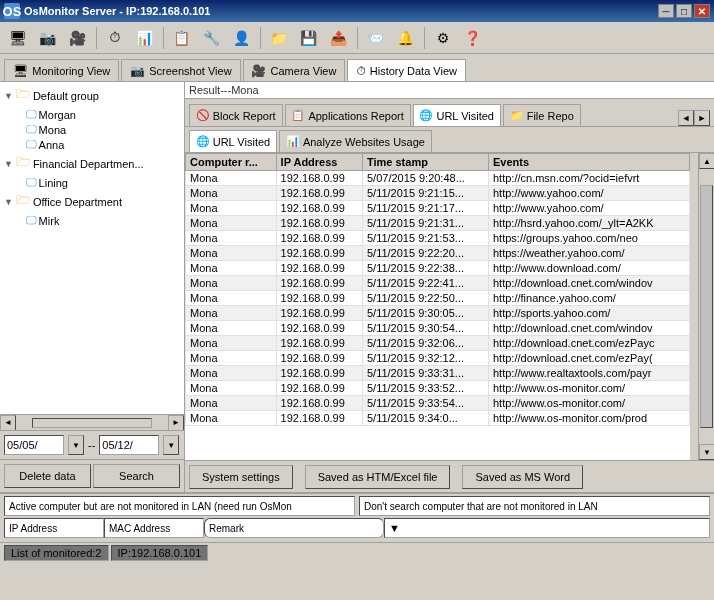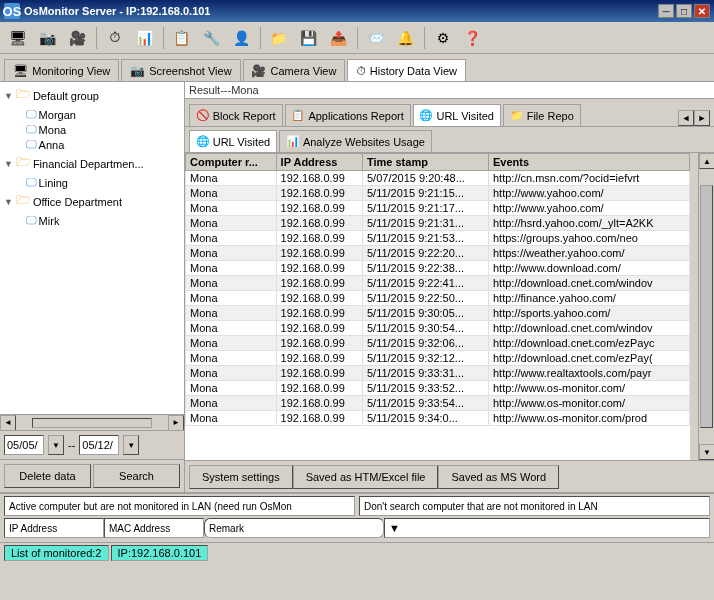--- a/index.html
+++ b/index.html
@@ -89,21 +89,21 @@
     .sidebar-scroll { height: 16px; border-top: 1px solid #a0a0a0; background: #d4d0c8; display: flex; align-items: center; }
     .scroll-track { flex: 1; height: 10px; background: #d4d0c8; border: 1px inset #a0a0a0; margin: 0 16px; }
 
     
     .date-controls {
       display: flex; align-items: center; gap: 4px;
       padding: 4px;
       background: #d4d0c8;
       border-top: 1px solid #a0a0a0;
     }
-    .date-input { width: 40px; height: 20px; border: 1px inset #a0a0a0; background: white; padding: 1px 2px; font-size: 11px; }
+    .date-input { width: 60px; height: 20px; border: 1px inset #a0a0a0; background: white; padding: 1px 2px; font-size: 11px; }
     .date-dropdown { width: 16px; height: 20px; background: #d4d0c8; border: 1px outset #a0a0a0; cursor: pointer; display: flex; align-items: center; justify-content: center; font-size: 8px; }
 
     
     .sidebar-actions { display: flex; gap: 2px; padding: 4px; border-top: 1px solid #a0a0a0; background: #d4d0c8; }
     .action-btn { flex: 1; height: 24px; background: #d4d0c8; border: 1px outset #a0a0a0; cursor: pointer; font-size: 11px; display: flex; align-items: center; justify-content: center; }
 
     
     .right-panel { flex: 1; display: flex; flex-direction: column; overflow: hidden; }
     .result-label { padding: 2px 4px; background: white; border-bottom: 1px solid #a0a0a0; font-size: 11px; color: #333; }
 
@@ -121,34 +121,34 @@
     .sub-tab2.active { background: white; }
 
     
     .table-container { flex: 1; overflow: auto; background: white; }
     table { width: 100%; border-collapse: collapse; }
     th { background: #d4d0c8; border: 1px solid #a0a0a0; padding: 2px 4px; text-align: left; font-size: 11px; position: sticky; top: 0; white-space: nowrap; }
     td { border: 1px solid #e0e0e0; padding: 1px 4px; font-size: 11px; white-space: nowrap; }
     tr:nth-child(even) { background: #f0f0f0; }
 
     
-    .bottom-buttons { display: flex; gap: 0; padding: 4px; background: #d4d0c8; border-top: 1px solid #a0a0a0; height: 32px; }
+    .bottom-buttons { display: flex; gap: 12px; padding: 4px; background: #d4d0c8; border-top: 1px solid #a0a0a0; height: 32px; }
     .bottom-btn { height: 24px; padding: 0 12px; background: #d4d0c8; border: 1px outset #a0a0a0; cursor: pointer; font-size: 11px; display: flex; align-items: center; }
 
     
     .statusbar { height: 50px; background: #d4d0c8; border-top: 2px solid #a0a0a0; padding: 2px 4px; }
     .statusbar-row1 { display: flex; gap: 4px; margin-bottom: 2px; }
     .status-field { height: 20px; border: 1px inset #a0a0a0; background: white; padding: 1px 4px; font-size: 10px; display: flex; align-items: center; }
     .status-field.wide { flex: 1; }
     .statusbar-row2 { display: flex; gap: 0; }
     .status-col { border: 1px inset #a0a0a0; height: 20px; padding: 1px 4px; font-size: 10px; display: flex; align-items: center; background: white; }
 
     
     .infobar { height: 20px; background: #d4d0c8; border-top: 1px solid #a0a0a0; display: flex; align-items: center; padding: 0 4px; font-size: 11px; }
-    .info-segment { border: 1px inset #a0a0a0; height: 16px; padding: 0 6px; background: #5eead4; display: flex; align-items: center; margin-right: 2px; }
+    .info-segment { border: 1px inset #a0a0a0; height: 16px; padding: 0 6px; background: #737373; display: flex; align-items: center; margin-right: 2px; }
 
     .scrollbar-v { width: 16px; background: #d4d0c8; border-left: 1px solid #a0a0a0; display: flex; flex-direction: column; }
     .scroll-thumb { background: #c0c0c0; border: 1px outset #a0a0a0; margin: 16px 1px; flex: 1; }
     .scroll-arrow { width: 16px; height: 16px; background: #d4d0c8; border: 1px outset #a0a0a0; display: flex; align-items: center; justify-content: center; font-size: 8px; cursor: pointer; }
   </style>
 </head>
 <body>
 
 <div class="titlebar">
   <div class="titlebar-left">

